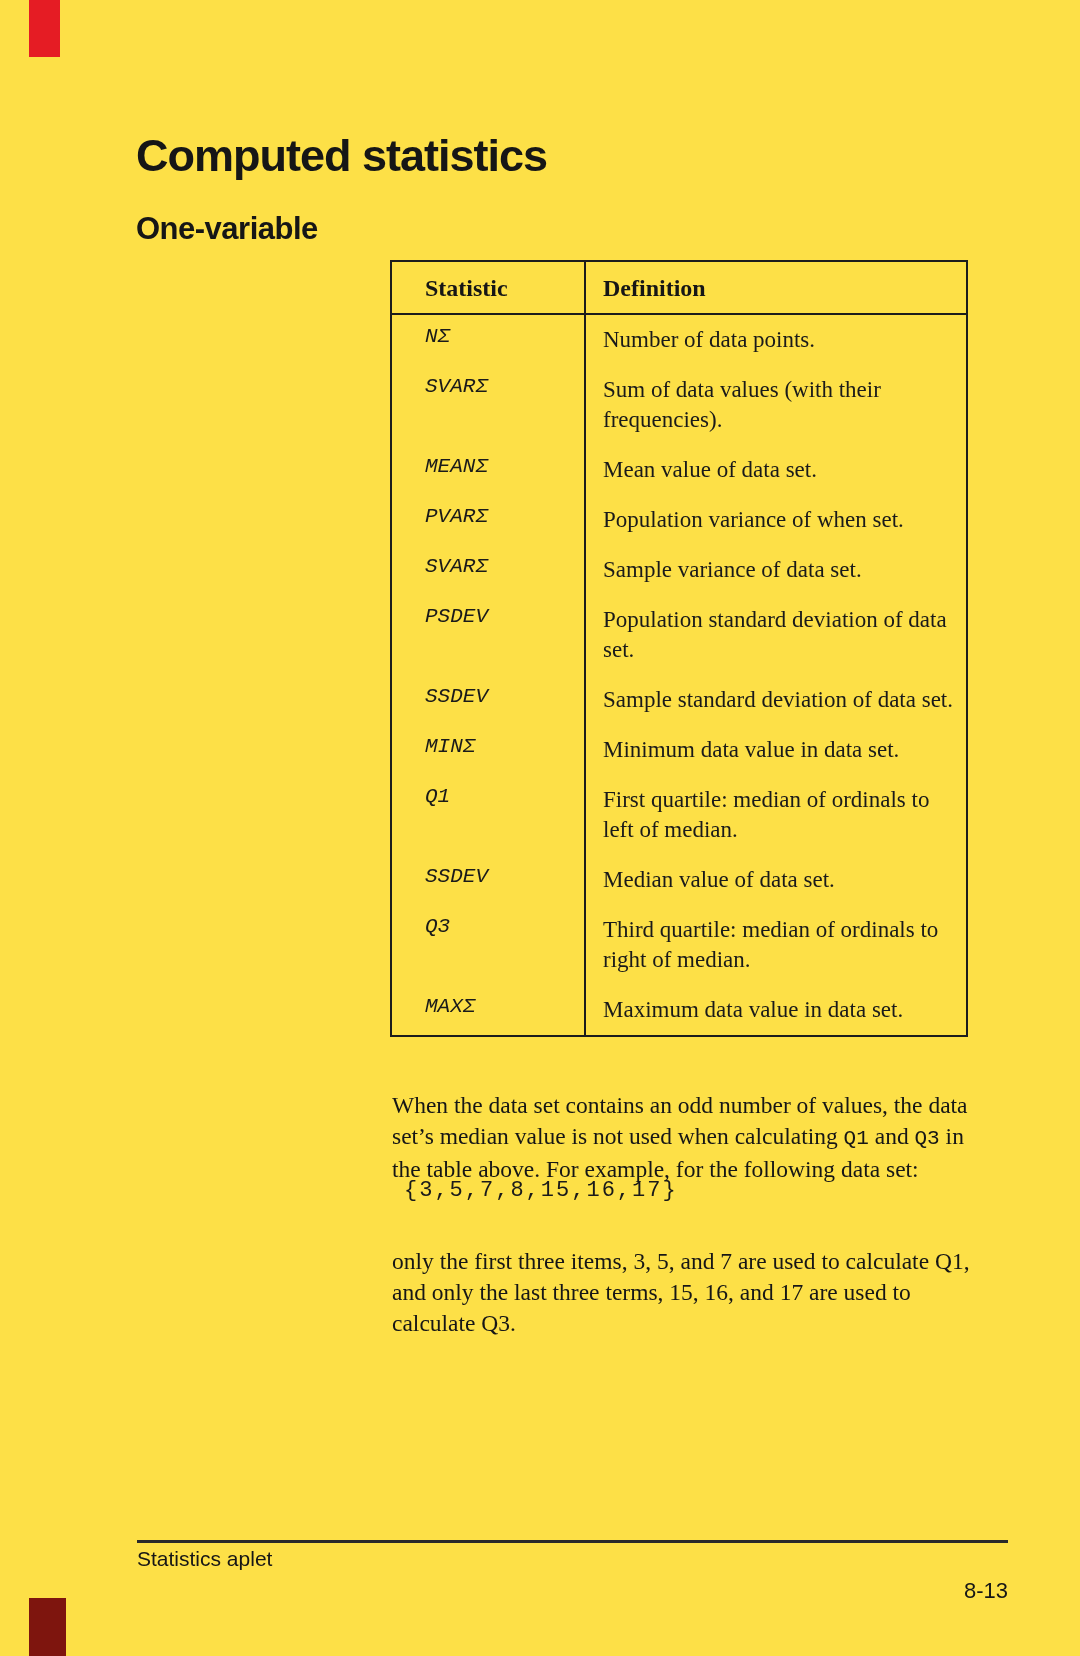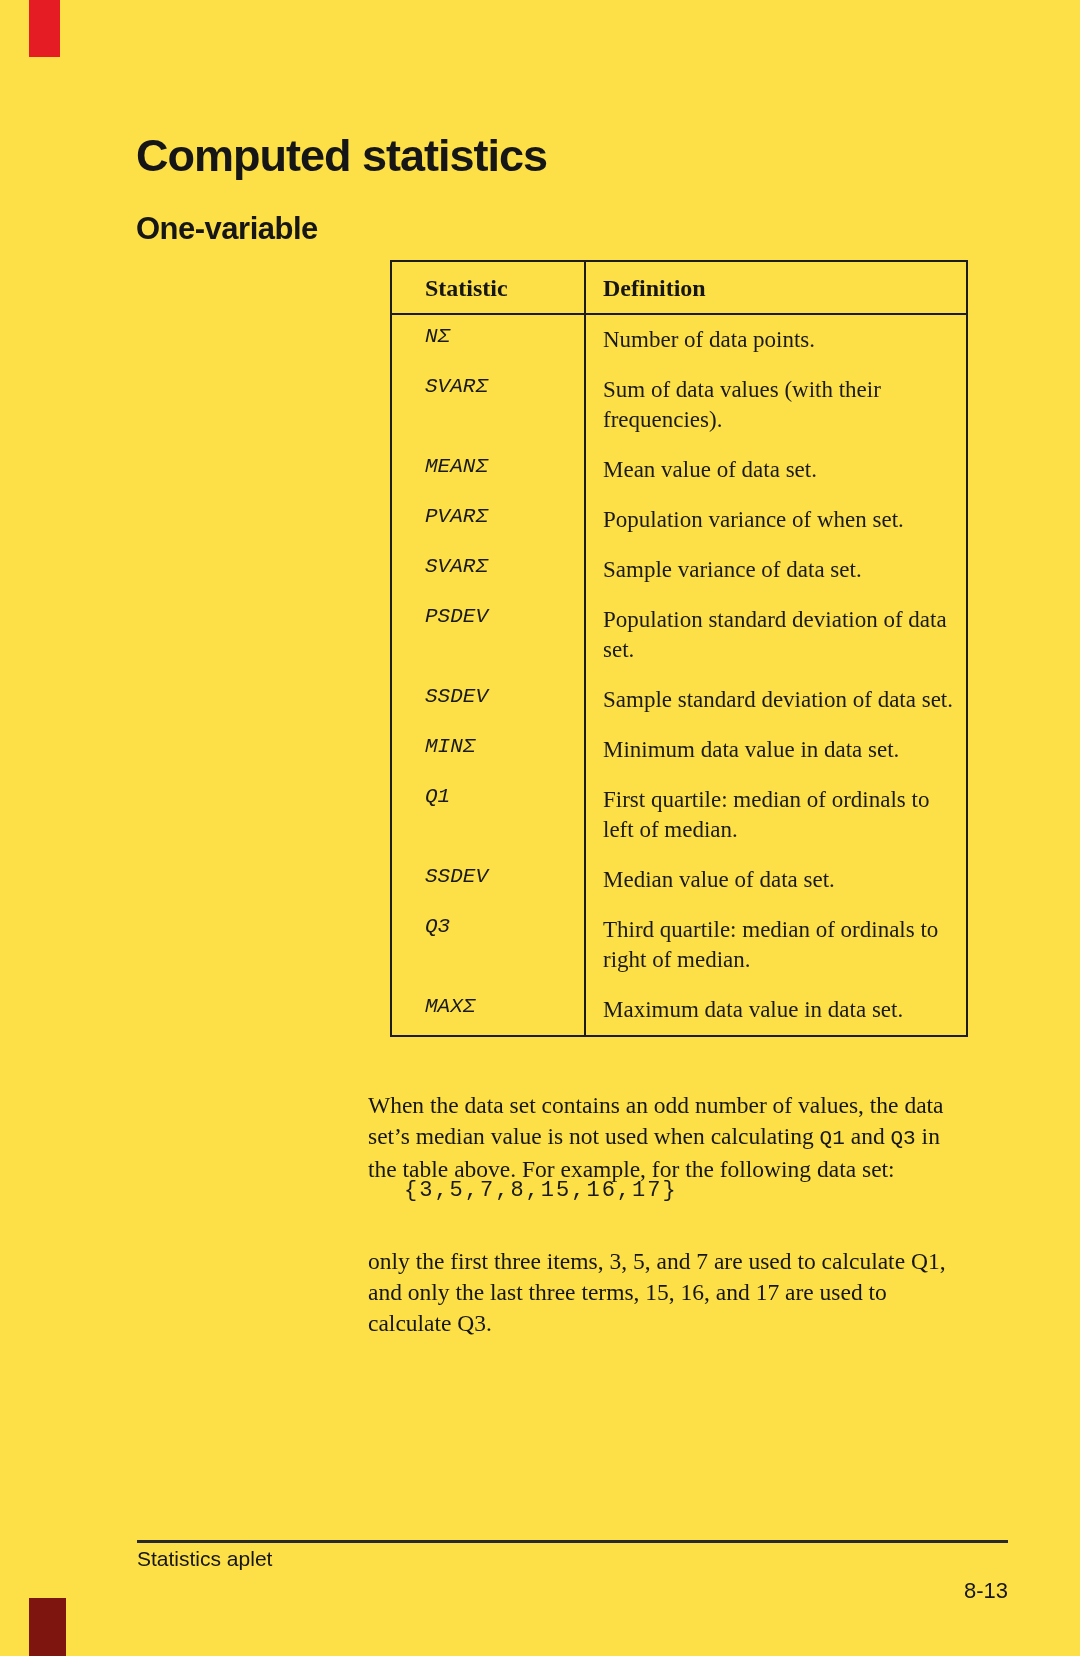--- a/index.html
+++ b/index.html
@@ -51,21 +51,21 @@
     width: 155px; white-space: nowrap; font-style: italic;
   }
   .stat-table td.def-cell {
     font-family: "Liberation Serif", serif;
     font-size: 23px; line-height: 30px; color: #1a1a1a;
     padding-left: 17px; padding-right: 2px;
   }
   .col-divider { border-left: 2px solid #1c1c1c; }
 
   .body-text {
-    position: absolute; left: 368px; width: 592px;
+    position: absolute; left: 392px; width: 592px;
     font-family: "Liberation Serif", serif;
     font-size: 23.5px; line-height: 31px; color: #161616;
   }
   .para1 { top: 1066px; }
   .para2 { top: 1222px; width: 600px; }
   .mono-inline {
     font-family: "Liberation Mono", "DejaVu Sans Mono", monospace;
     font-size: 21px;
   }
   .code-line {

